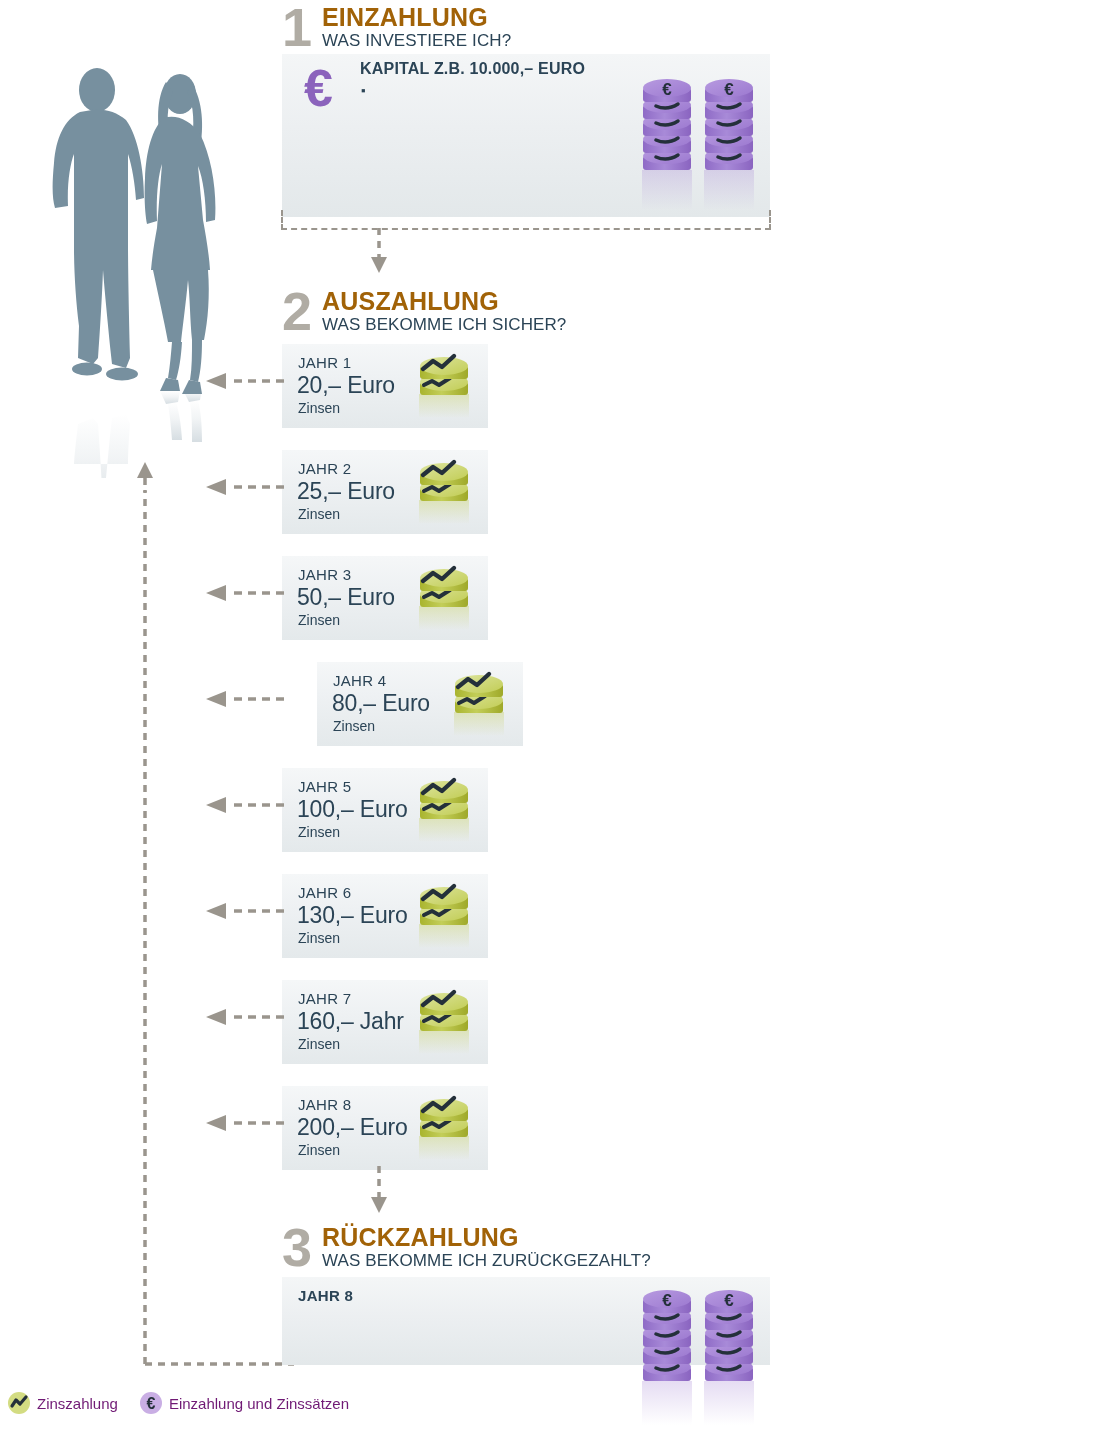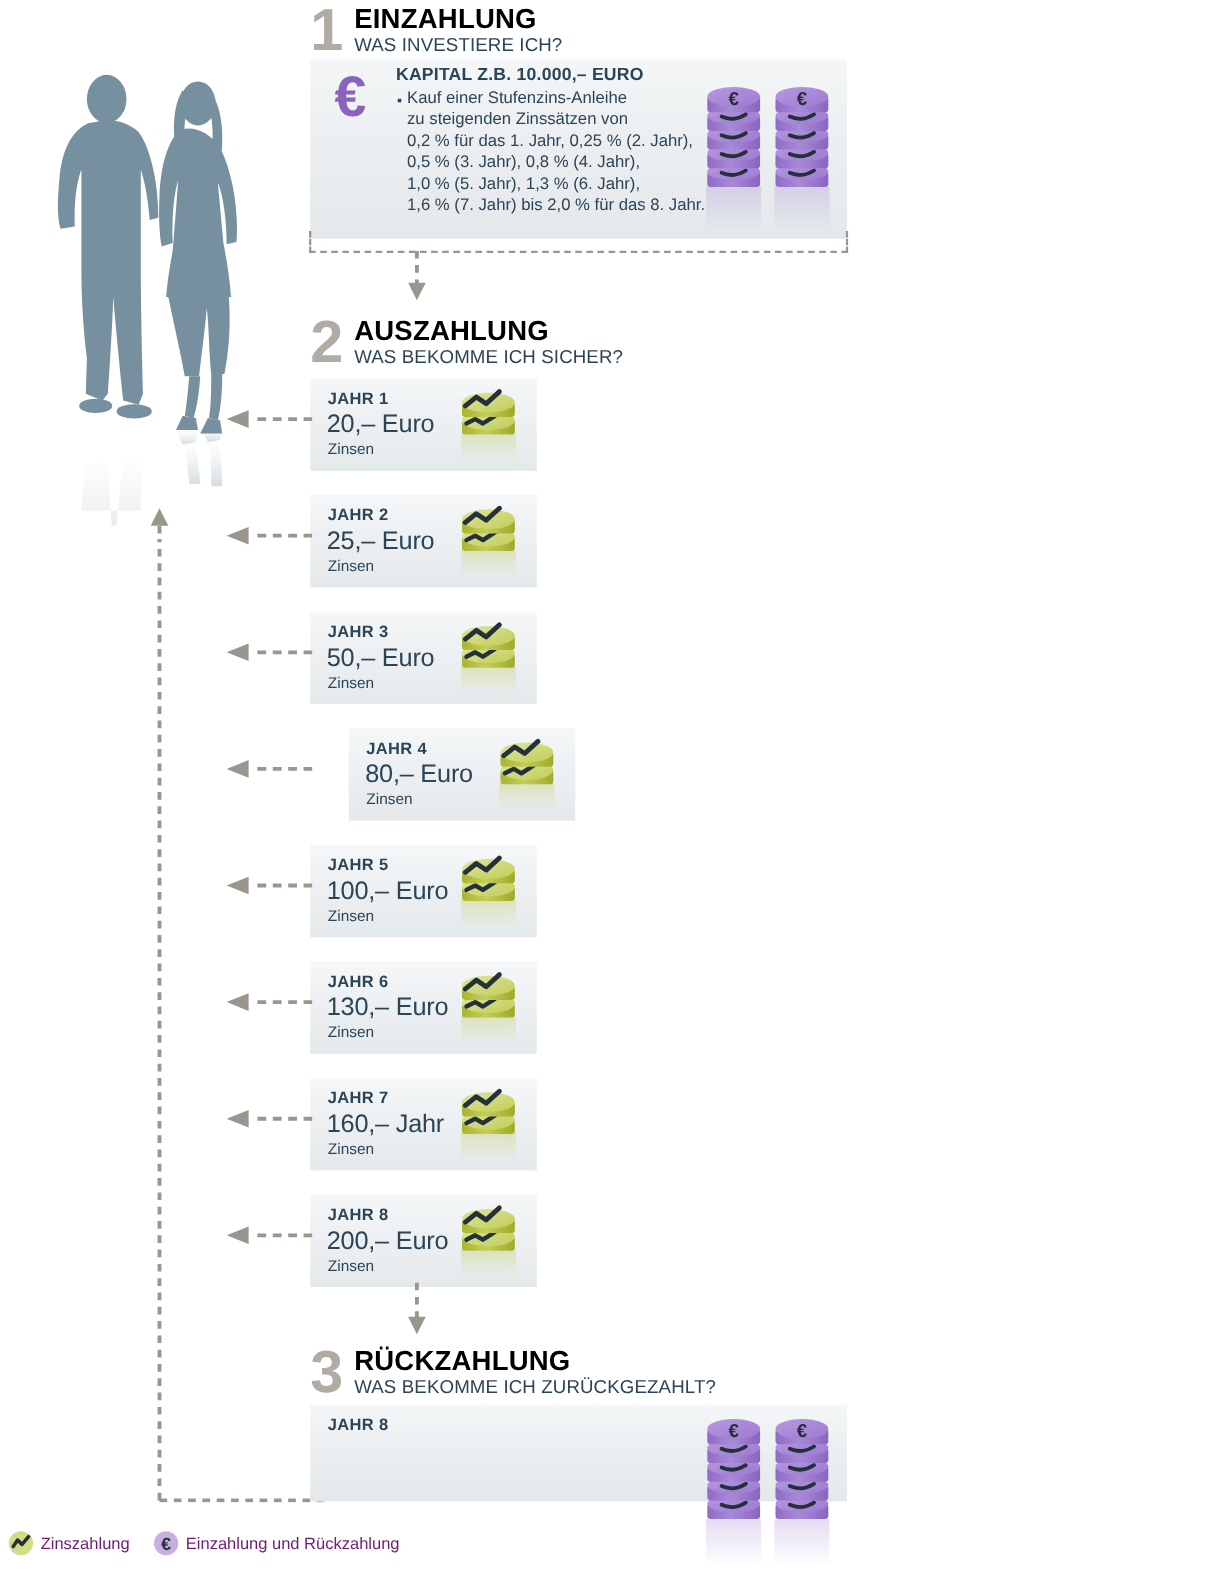--- a/index.html
+++ b/index.html
@@ -17,21 +17,21 @@
 
   
   .step { position: absolute; }
   .step-num {
     position: absolute; left: 0; top: 0;
     font-size: 54px; font-weight: bold; color: #b0aca4;
     line-height: 50px; letter-spacing: -2px;
   }
   .step-title {
     position: absolute; left: 40px; top: 2px;
-    font-size: 25px; font-weight: bold; color: #000000;
+    font-size: 25px; font-weight: bold; color: #a16207;
     letter-spacing: 0.2px; line-height: 26px; white-space: nowrap;
   }
   .step-sub {
     position: absolute; left: 40px; top: 29px;
     font-size: 17px; font-weight: normal; color: #2b4456;
     letter-spacing: 0.1px; line-height: 20px; white-space: nowrap;
   }
 
   
   .panel {
@@ -65,21 +65,21 @@
     white-space: pre-line;
   }
 
   
   .ycard {
     position: absolute; left: 282px; width: 206px; height: 84px;
     background: linear-gradient(to bottom, #f5f7f8 0%, #eef1f3 40%, #e4e9eb 100%);
   }
   .ycard .yr {
     position: absolute; left: 16px; top: 10px;
-    font-size: 15px; font-weight: bold; color: #2b4456; letter-spacing: 0.3px;
+    font-size: 15px; font-weight: normal; color: #2b4456; letter-spacing: 0.3px;
   }
   .ycard .amt {
     position: absolute; left: 15px; top: 28px;
     font-size: 23px; color: #2b4456; letter-spacing: -0.2px; line-height: 27px;
   }
   .ycard .zin {
     position: absolute; left: 16px; top: 56px;
     font-size: 14px; color: #2b4456;
   }
   .ycard .gcoin { position: absolute; left: 130px; top: 6px; }
@@ -154,26 +154,20 @@
   <div class="step" style="left:282px; top:2px; width:420px; height:50px;">
     <div class="step-num">1</div>
     <div class="step-title">EINZAHLUNG</div>
     <div class="step-sub">WAS INVESTIERE ICH?</div>
   </div>
 
   <div class="panel" style="left:282px; top:54px; width:488px; height:163px;">
     <div class="euro-big">€</div>
     <div class="cap-title">KAPITAL Z.B. 10.000,– EURO</div>
     <div class="cap-bullet">▪</div>
-    <div class="cap-body">Kauf einer Stufenzins-Anleihe
-zu steigenden Zinssätzen von
-0,2 % für das 1. Jahr, 0,25 % (2. Jahr),
-0,5 % (3. Jahr), 0,8 % (4. Jahr),
-1,0 % (5. Jahr), 1,3 % (6. Jahr),
-1,6 % (7. Jahr) bis 2,0 % für das 8. Jahr.</div>
 
     <div style="position:absolute; left:356px; top:16px;">
       <svg width="124" height="148" viewBox="0 0 124 148" xmlns="http://www.w3.org/2000/svg">
         <defs>
           <linearGradient id="pc1" x1="0" y1="0" x2="1" y2="0">
             <stop offset="0%" stop-color="#8f6bc6"></stop>
               <stop offset="45%" stop-color="#a88ad8"></stop>
             <stop offset="100%" stop-color="#8a64c0"></stop>
           </linearGradient>
           <linearGradient id="pctop" x1="0" y1="0" x2="1" y2="1">
@@ -609,17 +603,17 @@
         </svg>
       </span>
       <span class="leg-label">Zinszahlung</span>
     </div>
     <div class="leg-item">
       <span class="leg-ico purple">
         <svg width="22" height="22" viewBox="0 0 22 22" xmlns="http://www.w3.org/2000/svg">
           <text x="11" y="17" font-family="Liberation Sans, sans-serif" font-size="16" font-weight="bold" fill="#24303a" text-anchor="middle">€</text>
         </svg>
       </span>
-      <span class="leg-label">Einzahlung und Rückzahlung</span>
+      <span class="leg-label">Einzahlung und Zinssätzen</span>
     </div>
   </div>
 
 </div>
 
 </body></html>

